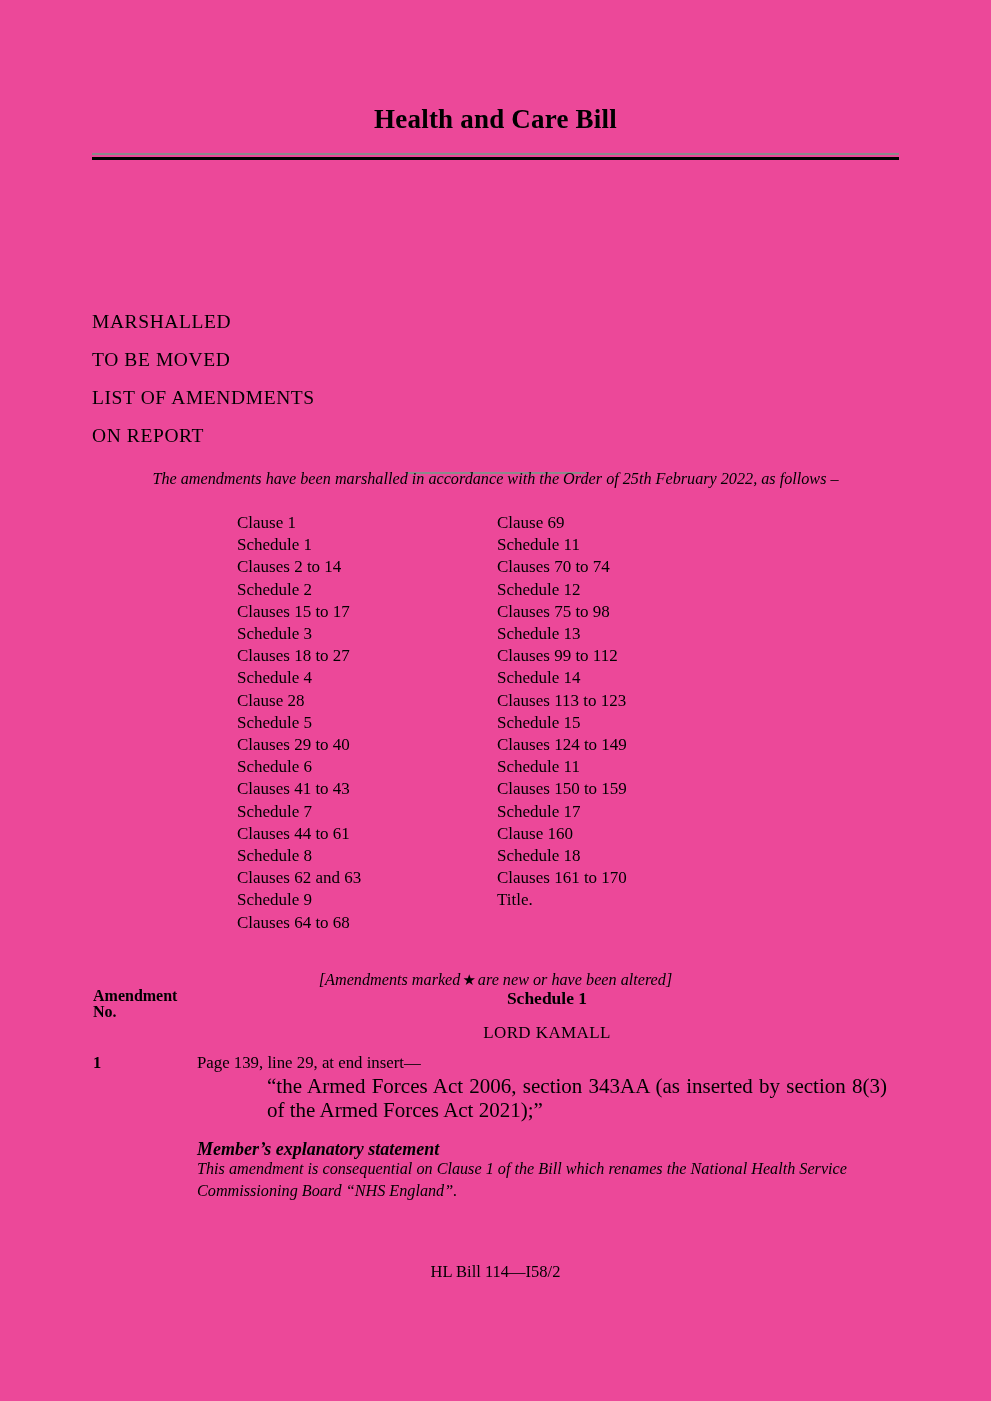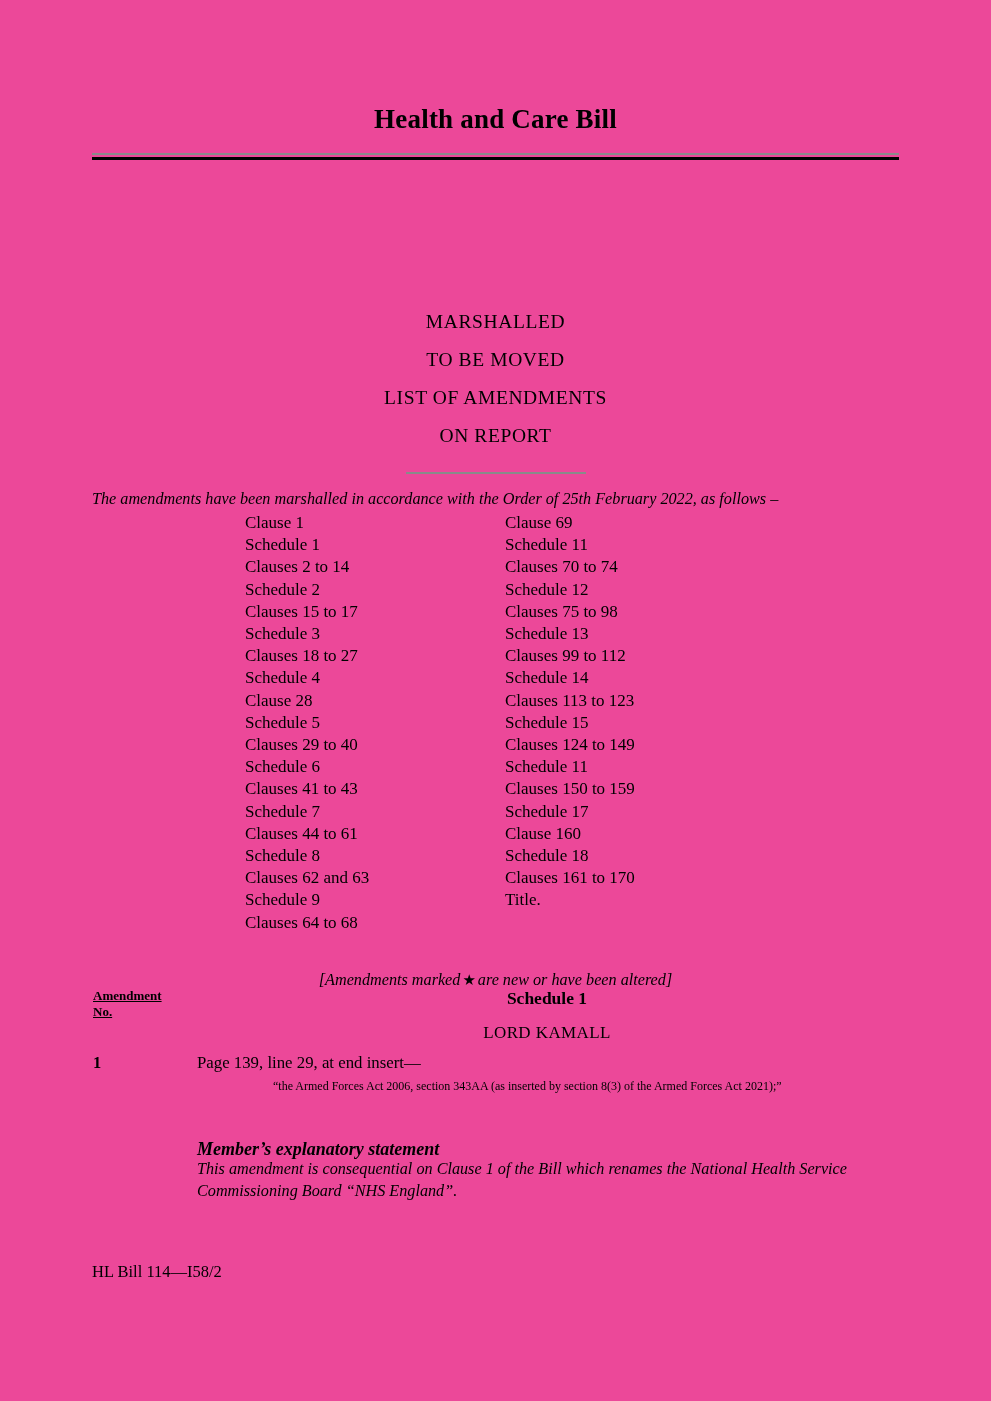--- a/index.html
+++ b/index.html
@@ -48,58 +48,58 @@
     background: #000000;
     margin-top: 2px;
   }
 
   
   .heading-block {
     position: absolute;
     left: 92px;
     top: 303px;
     width: 807px;
-    text-align: center;
+    text-align: left;
   }
   .heading-block .hl {
     font-size: 19.5px;
     line-height: 38px;
     letter-spacing: 0.6px;
     white-space: nowrap;
   }
   .short-rule {
     width: 180px;
     height: 2px;
     background: #8a8a8a;
     margin: 17px auto 0 auto;
   }
 
   
   .marshal-note {
     position: absolute;
     left: 92px;
-    top: 490px;
-    width: 807px;
+    top: 470px;
+    width: 807px;
+    text-align: center;
     font-style: italic;
     font-size: 16.2px;
     white-space: nowrap;
   }
 
   
   .clause-columns {
     position: absolute;
     left: 237px;
     top: 512px;
     width: 520px;
     display: flex;
     gap: 0px;
   }
   .clause-col {
     width: 260px;
-    margin-left: 8px;
   }
   .clause-col .citem {
     font-size: 17px;
     line-height: 22.2px;
     white-space: nowrap;
   }
 
   
   .star-note {
     position: absolute;
@@ -116,24 +116,23 @@
     font-size: 15px;
     padding: 0 2px;
   }
 
   
   .amend-no-label {
     position: absolute;
     left: 93px;
     top: 988px;
     width: 120px;
-    font-size: 13px;
+    font-size: 16px;
     font-weight: bold;
     line-height: 15.5px;
-    text-decoration: underline;
   }
   .schedule-head {
     position: absolute;
     left: 197px;
     top: 988px;
     width: 700px;
     text-align: center;
     font-size: 17.5px;
     font-weight: bold;
   }
@@ -156,24 +155,24 @@
   }
   .amend-instruction {
     position: absolute;
     left: 197px;
     top: 1053px;
     width: 700px;
     font-size: 16.8px;
   }
   .amend-quote {
     position: absolute;
-    left: 273px;
+    left: 267px;
     top: 1074px;
     width: 620px;
-    font-size: 12px;
+    font-size: 21px;
     line-height: 24px;
     text-align: justify;
     text-justify: inter-word;
   }
   .amend-quote p {
     margin: 0;
   }
 
   .explan-title {
     position: absolute;
@@ -193,21 +192,21 @@
     line-height: 21.5px;
   }
 
   
   .footer {
     position: absolute;
     left: 92px;
     top: 1262px;
     width: 807px;
     display: flex;
-    justify-content: flex-start;
+    justify-content: center;
     font-size: 16.5px;
   }
 </style>
 </head>
 <body>
 
 <div class="page">
 
   <div class="masthead">
     <div class="bill-title">Health and Care Bill</div>

